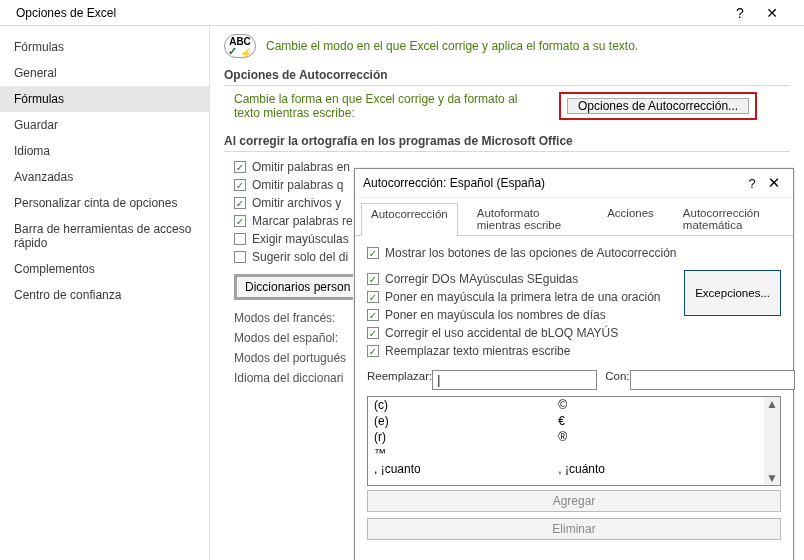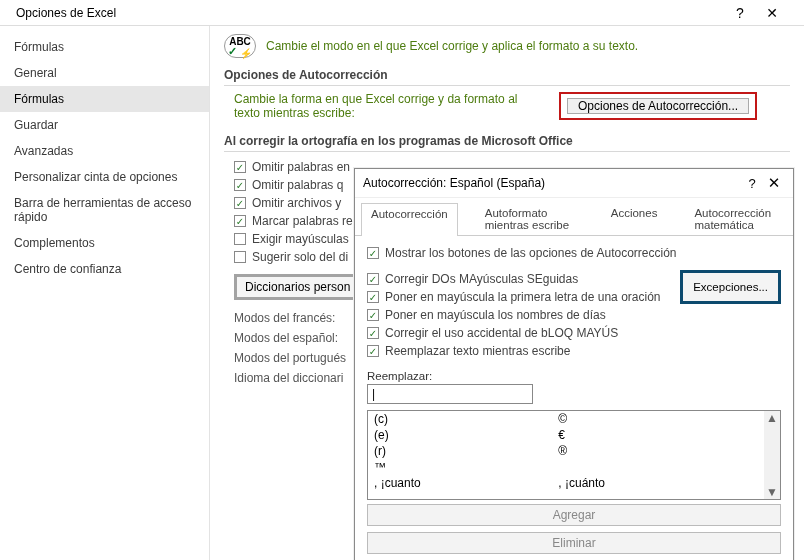--- a/index.html
+++ b/index.html
@@ -26,27 +26,27 @@
   .chk.unchecked { color:transparent;}
   .dict-btn { border:3px solid #a3a3a3; background:#f5f5f5; padding:3px 8px; margin-top:4px;}
   .mode-row { color:#555; padding:3px 0;}
 
   
   .dialog { position:absolute; left:354px; top:168px; width:440px; background:#fff; border:1px solid #8a8a8a; box-shadow:0 0 0 1px #eee;}
   .dlg-title { display:flex; align-items:center; padding:5px 8px; border-bottom:1px solid #eee;}
   .dlg-title .t { flex:1;}
   .dlg-title .q { width:22px; text-align:center; font-size:13px;}
   .dlg-title .x { width:22px; text-align:center; font-size:15px;}
-  .tabs { display:flex; border-bottom:1px solid #ccc; padding:4px 6px 0 6px; gap:17px;}
+  .tabs { display:flex; border-bottom:1px solid #ccc; padding:4px 6px 0 6px; gap:9px;}
   .tab { padding:4px 9px; border:1px solid transparent; border-bottom:none; color:#444; cursor:pointer; font-size:11.5px;}
   .tab.active { border-color:#ccc; background:#fff; position:relative; top:1px;}
   .dlg-body { padding:8px 12px;}
-  .excep-btn { float:right; border:3px solid #0c4a6e; background:#f4f4f4; padding:8px 10px; font-size:11.5px;}
+  .excep-btn { float:right; border:1px solid #0c4a6e; background:#f4f4f4; padding:16px 10px; font-size:11.5px;}
   .replace-row { display:flex; gap:8px; margin-top:10px;}
-  .replace-col { display:flex; flex-direction:column; flex:1;}
+  .replace-col { display:flex; flex-direction:row; flex:1;}
   .replace-col label { color:#333; font-size:11.5px; margin-bottom:2px;}
   .replace-col input { border:1px solid #888; height:20px; padding:1px 4px; font-size:12px;}
   .list-box { border:1px solid #888; margin-top:6px; height:90px; overflow:hidden; position:relative;}
   .list-inner { position:absolute; inset:0 16px 0 0; overflow:hidden;}
   .list-row { display:flex; padding:1px 6px; font-size:11.5px;}
   .list-row span:first-child { width:48%;}
   .list-row span:last-child { width:52%;}
   .scroll { position:absolute; right:0; top:0; bottom:0; width:16px; background:#f1f1f1; display:flex; flex-direction:column; justify-content:space-between; align-items:center; font-size:9px; color:#666;}
   .dlg-actions { display:flex; justify-content:flex-end; gap:6px; padding:4px 0 6px 0;flex-direction:column;}
   .dlg-actions button { border:1px solid #bbb; background:#f3f3f3; padding:3px 16px; color:#888;}
@@ -62,20 +62,21 @@
   <span class="btn">?</span>
   <span class="btn">✕</span>
 </div>
 
 <div class="main">
   <div class="sidebar" id="sidebar">
       <div class="side-item">Fórmulas</div>
       <div class="side-item">General</div>
       <div class="side-item active">Fórmulas</div>
       <div class="side-item">Guardar</div>
+      <div class="side-item">Idioma</div>
       <div class="side-item">Avanzadas</div>
       <div class="side-item">Personalizar cinta de opciones</div>
       <div class="side-item">Barra de herramientas de acceso rápido</div>
       <div class="side-item">Complementos</div>
       <div class="side-item">Centro de confianza</div>
     </div>
 
   <div class="content">
     <div class="header-row">
       <div class="abc-icon">ABC</div>
@@ -169,20 +170,24 @@
           <span class="chk">✓</span>
           <span>Reemplazar texto mientras escribe</span>
         </div>
       </div>
 
     <div class="replace-row">
       <div class="replace-col" style="flex:0 0 40%;">
         <label>Reemplazar:</label>
         <input value="|" style="">
       </div>
+      <div class="replace-col">
+        <label>Con:</label>
+        <input value="" style="">
+      </div>
     </div>
 
     <div class="list-box">
       <div class="list-inner" id="dlg-list">
           <div class="list-row">
             <span>(c)</span>
             <span>©</span>
           </div>
           <div class="list-row">
             <span>(e)</span>

